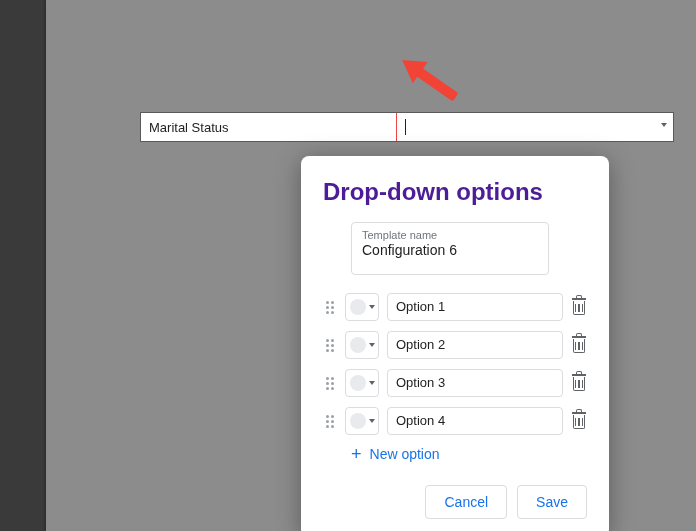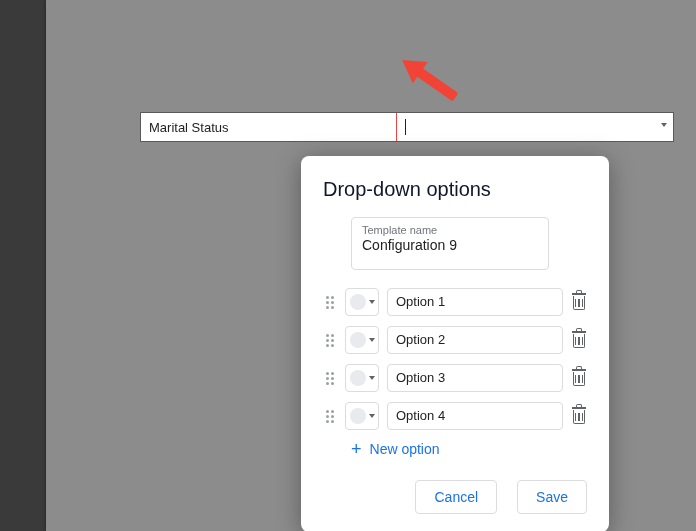--- a/index.html
+++ b/index.html
@@ -89,23 +89,23 @@
     left: 301px;
     top: 156px;
     width: 308px;
     background: #fff;
     border-radius: 8px;
     box-shadow: 0 4px 24px rgba(0,0,0,0.35);
     padding: 22px 22px 18px 22px;
   }
   .dialog h1 {
     margin: 0 0 16px 0;
-    font-size: 20px;
-    font-weight: 400;
-    color: #0f172a;
+    font-size: 24px;
+    font-weight: 700;
+    color: #4c1d95;
     font-family: "Google Sans", Arial, sans-serif;
   }
   .tpl-wrap {
     margin: 0 0 18px 28px;
     width: 198px;
     border: 1px solid #dadce0;
     border-radius: 4px;
     padding: 6px 10px 16px 10px;
   }
   .tpl-wrap .lbl {
@@ -186,21 +186,21 @@
     gap: 8px;
     margin: 8px 0 0 28px;
     color: #1a73e8;
     font-size: 14px;
     cursor: pointer;
   }
   .new-opt .plus { font-size: 18px; line-height: 1; }
   .actions {
     display: flex;
     justify-content: flex-end;
-    gap: 20px;
+    gap: 10px;
     margin-top: 22px;
   }
   .btn {
     height: 34px;
     border: 1px solid #dadce0;
     border-radius: 4px;
     padding: 0 18px;
     font-size: 14px;
     color: #1a73e8;
     background: #fff;
@@ -228,21 +228,21 @@
 <div class="arrow">
   <div class="arrow-head"></div>
   <div class="arrow-stem"></div>
 </div>
 
 <div class="dialog">
   <h1>Drop-down options</h1>
 
   <div class="tpl-wrap">
     <div class="lbl">Template name</div>
-    <div class="val">Configuration 9</div>
+    <div class="val">Configuration 6</div>
   </div>
 
   <div>
     <div class="opt-row">
       <div class="drag-h">
           <span></span>
           <span></span>
           <span></span>
           <span></span>
           <span></span>

